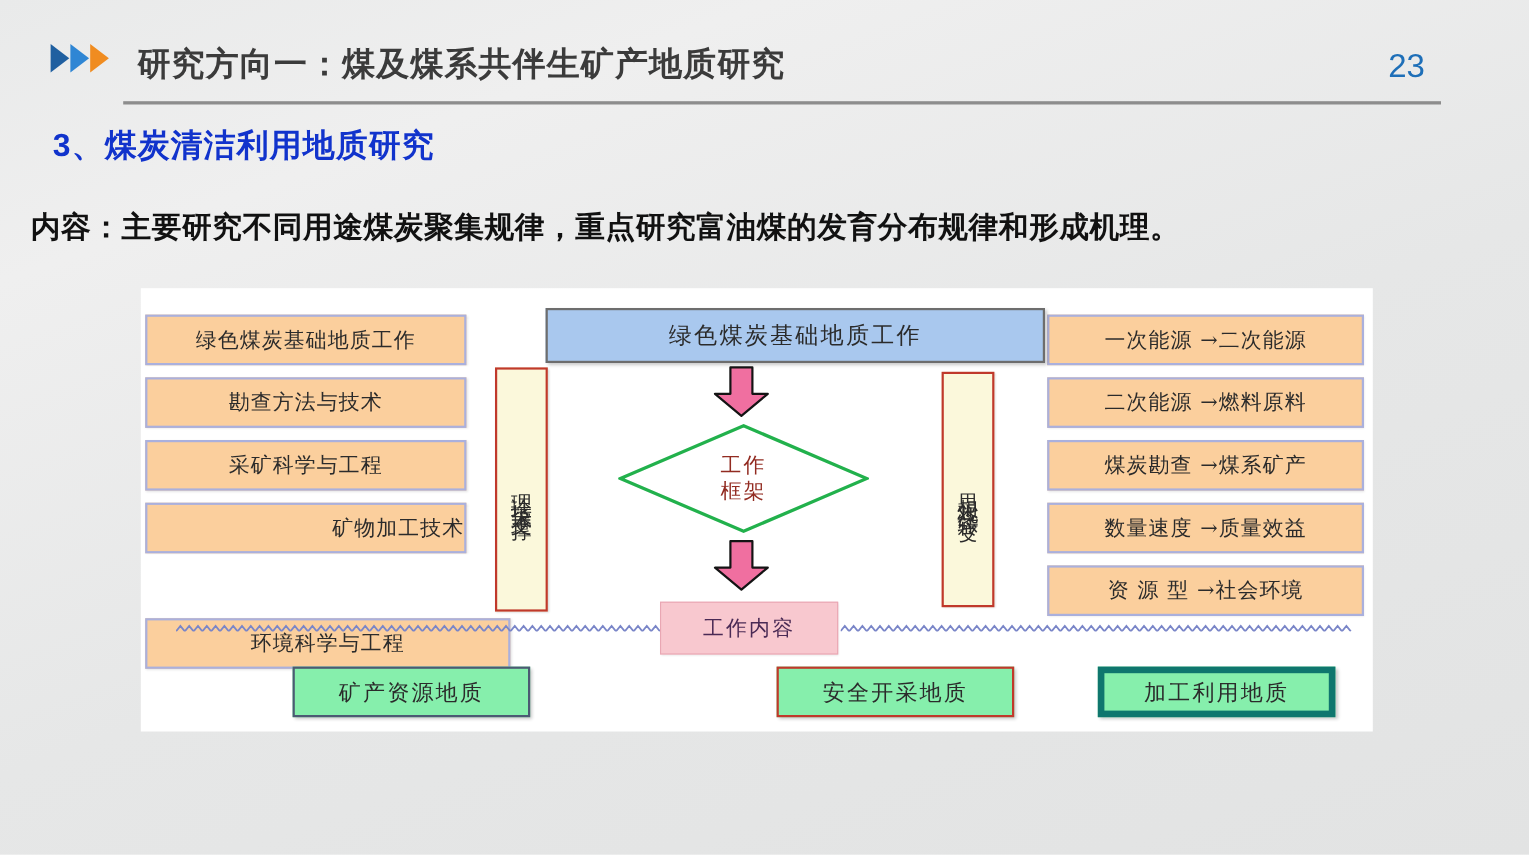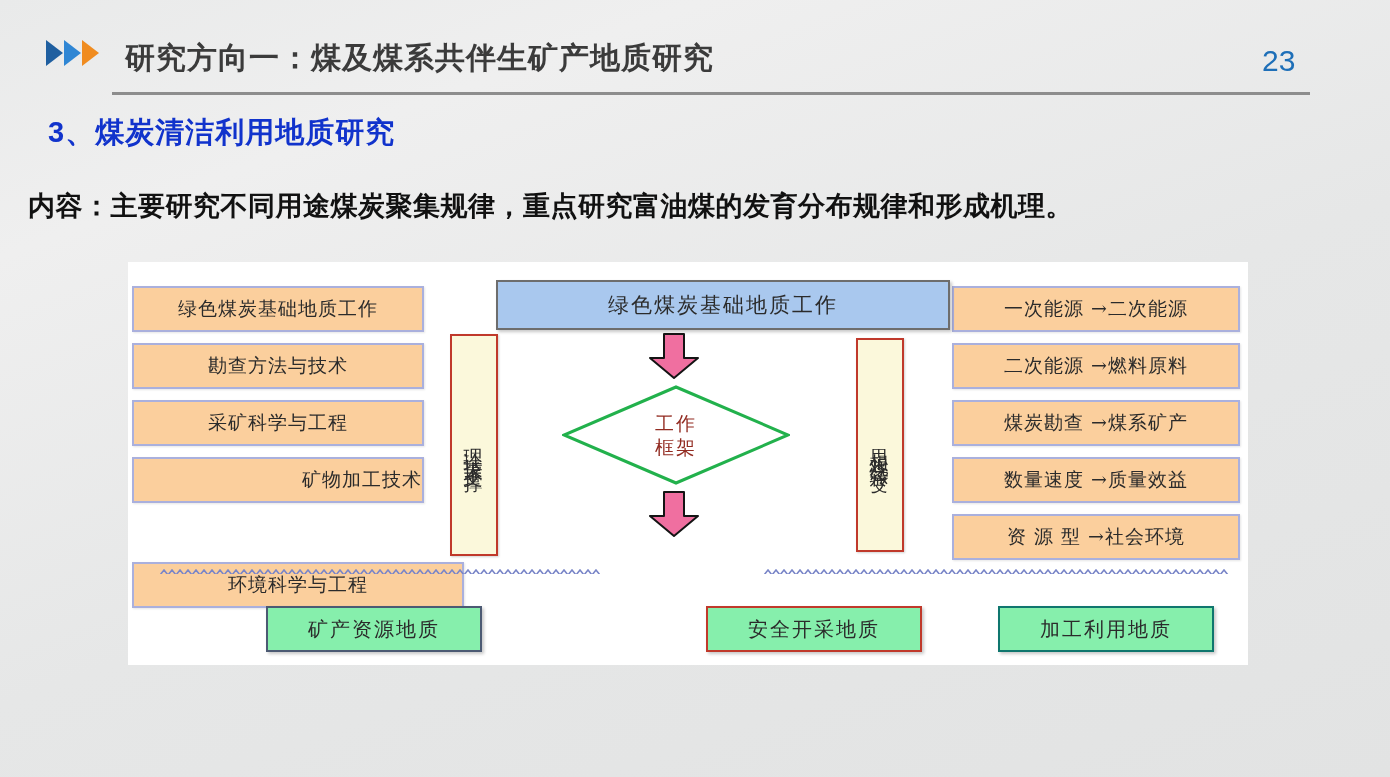--- a/index.html
+++ b/index.html
@@ -194,21 +194,21 @@
 
   
   .green-box {
     background: #86efac;
     font-size: 20px;
     letter-spacing: 2px;
     box-shadow: 2px 2px 3px rgba(0,0,0,0.22);
   }
   .green-box.b-slate { border: 2px solid #4c5a73; }
   .green-box.b-red   { border: 2px solid #c0392b; }
-  .green-box.b-green { border: 2px solid #0f766e; }
+  .green-box.b-green { border: 6px solid #0f766e; }
 </style>
 </head>
 <body>
 
 <div id="slide-header">
 
   <div id="chevrons">
     <span class="chev c1"></span>
     <span class="chev c2"></span>
     <span class="chev c3"></span>
@@ -297,20 +297,23 @@
       <path d="M0,7 L4,2 L8,7 L12,2 L16,7 L20,2 L24,7 L28,2 L32,7 L36,2 L40,7 L44,2 L48,7 L52,2 L56,7 L60,2 L64,7 L68,2 L72,7 L76,2 L80,7 L84,2 L88,7 L92,2 L96,7 L100,2 L104,7 L108,2 L112,7 L116,2 L120,7 L124,2 L128,7 L132,2 L136,7 L140,2 L144,7 L148,2 L152,7 L156,2 L160,7 L164,2 L168,7 L172,2 L176,7 L180,2 L184,7 L188,2 L192,7 L196,2 L200,7 L204,2 L208,7 L212,2 L216,7 L220,2 L224,7 L228,2 L232,7 L236,2 L240,7 L244,2 L248,7 L252,2 L256,7 L260,2 L264,7 L268,2 L272,7 L276,2 L280,7 L284,2 L288,7 L292,2 L296,7 L300,2 L304,7 L308,2 L312,7 L316,2 L320,7 L324,2 L328,7 L332,2 L336,7 L340,2 L344,7 L348,2 L352,7 L356,2 L360,7 L364,2 L368,7 L372,2 L376,7 L380,2 L384,7 L388,2 L392,7 L396,2 L400,7 L404,2 L408,7 L412,2 L416,7 L420,2 L424,7 L428,2 L432,7 L436,2 L440,7" fill="none" stroke="#7a86c8" stroke-width="1.6"></path>
     </svg>
   </div>
 
   <div class="wavy" style="left:636px; top:302px; width:466px;">
     <svg width="466" height="10" viewBox="0 0 466 10" xmlns="http://www.w3.org/2000/svg">
       <path d="M0,7 L4,2 L8,7 L12,2 L16,7 L20,2 L24,7 L28,2 L32,7 L36,2 L40,7 L44,2 L48,7 L52,2 L56,7 L60,2 L64,7 L68,2 L72,7 L76,2 L80,7 L84,2 L88,7 L92,2 L96,7 L100,2 L104,7 L108,2 L112,7 L116,2 L120,7 L124,2 L128,7 L132,2 L136,7 L140,2 L144,7 L148,2 L152,7 L156,2 L160,7 L164,2 L168,7 L172,2 L176,7 L180,2 L184,7 L188,2 L192,7 L196,2 L200,7 L204,2 L208,7 L212,2 L216,7 L220,2 L224,7 L228,2 L232,7 L236,2 L240,7 L244,2 L248,7 L252,2 L256,7 L260,2 L264,7 L268,2 L272,7 L276,2 L280,7 L284,2 L288,7 L292,2 L296,7 L300,2 L304,7 L308,2 L312,7 L316,2 L320,7 L324,2 L328,7 L332,2 L336,7 L340,2 L344,7 L348,2 L352,7 L356,2 L360,7 L364,2 L368,7 L372,2 L376,7 L380,2 L384,7 L388,2 L392,7 L396,2 L400,7 L404,2 L408,7 L412,2 L416,7 L420,2 L424,7 L428,2 L432,7 L436,2 L440,7 L444,2 L448,7 L452,2 L456,7 L460,2 L464,7" fill="none" stroke="#7a86c8" stroke-width="1.6"></path>
     </svg>
   </div>
 
+  <div class="dbox" id="work-content-box" style="left:472px; top:285px; width:162px; height:48px;">
+    <span>工作内容</span>
+  </div>
 
   <div class="dbox green-box b-slate" style="left:138px; top:344px; width:216px; height:46px;">
     <span>矿产资源地质</span>
   </div>
   <div class="dbox green-box b-red" style="left:578px; top:344px; width:216px; height:46px;">
     <span>安全开采地质</span>
   </div>
   <div class="dbox green-box b-green" style="left:870px; top:344px; width:216px; height:46px;">
     <span>加工利用地质</span>
   </div>

